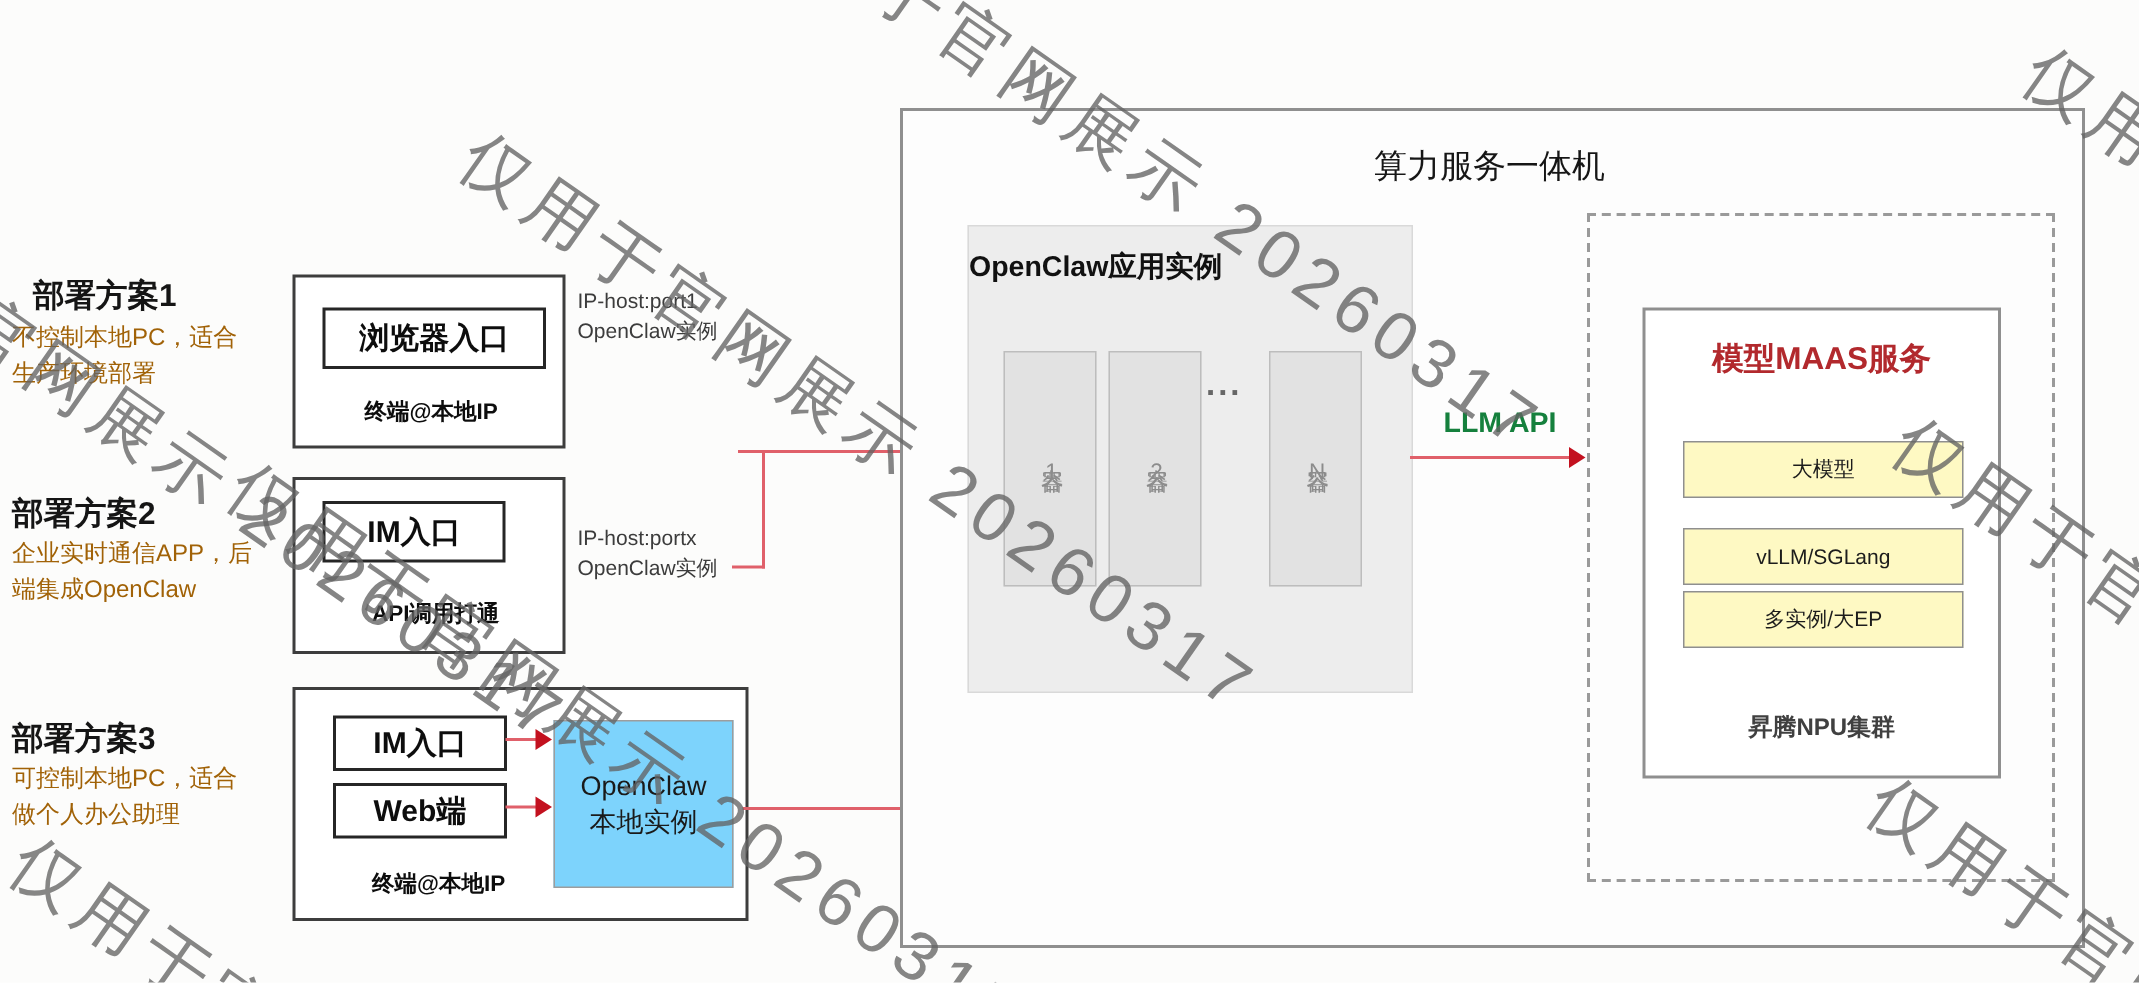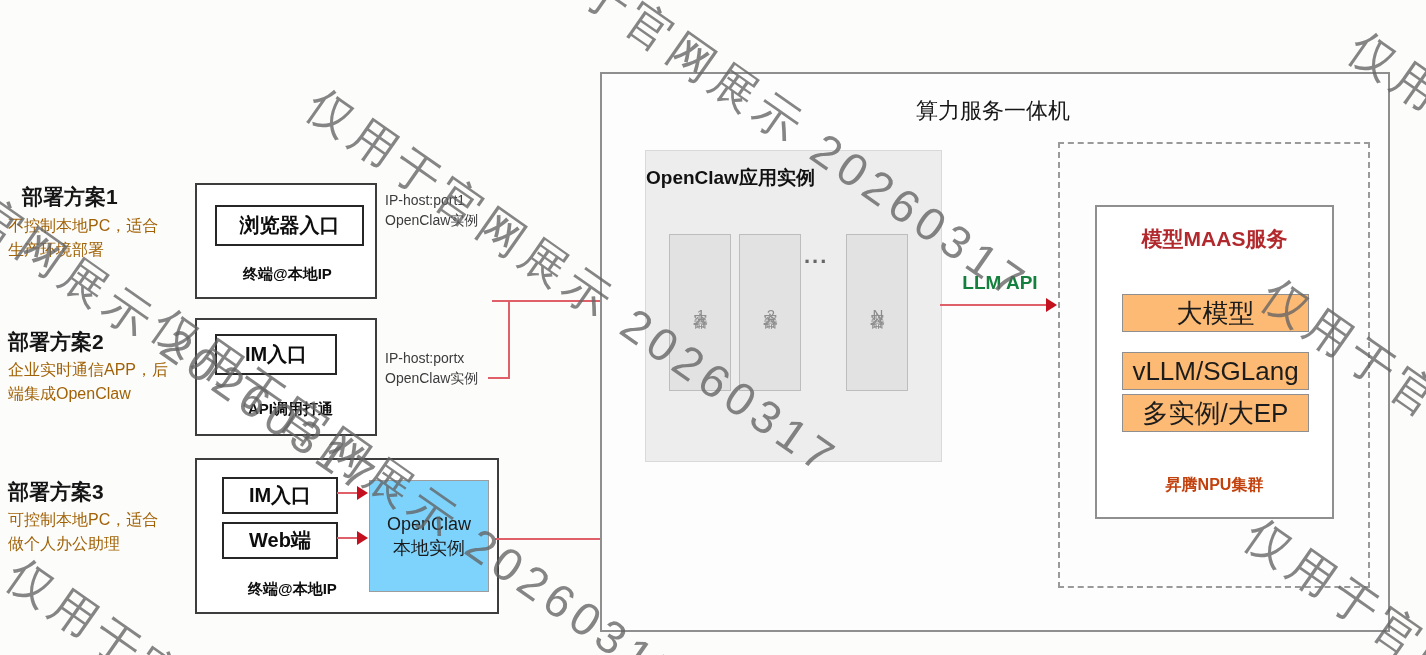--- a/index.html
+++ b/index.html
@@ -41,25 +41,25 @@
     color:#8c8c8c; font-size:15px;
     display:flex; align-items:center; justify-content:center;
     writing-mode:vertical-rl; text-orientation:upright; letter-spacing:3px;
   }
   .ellipsis { position:absolute; font-size:22px; font-weight:bold; color:#666; letter-spacing:2px; }
 
   .dashed-frame { position:absolute; border:2px dashed #9a9a9a; }
   .maas-box { position:absolute; border:2px solid #8f8f8f; background:#ffffff; }
   .maas-title { position:absolute; width:100%; text-align:center; color:#b2292d; font-weight:bold; font-size:21px; }
   .maas-item {
-    position:absolute; border:1px solid #8f8f8f; background:#fdba74;
+    position:absolute; border:1px solid #8f8f8f; background:#fef9c3;
     display:flex; align-items:center; justify-content:center;
-    font-size:26px; color:#1c1c1c;
+    font-size:14px; color:#1c1c1c;
   }
-  .maas-footer { position:absolute; width:100%; text-align:center; font-weight:bold; font-size:16px; color:#c2410c; }
+  .maas-footer { position:absolute; width:100%; text-align:center; font-weight:bold; font-size:16px; color:#404040; }
 
   .llm-label { position:absolute; font-weight:bold; font-size:19px; color:#15803d; text-align:center; }
 
   .rline { position:absolute; background:#e0606a; }
   .rhead {
     position:absolute; width:0; height:0;
     border-top:7px solid transparent; border-bottom:7px solid transparent;
     border-left:11px solid #c3111f;
   }
 

